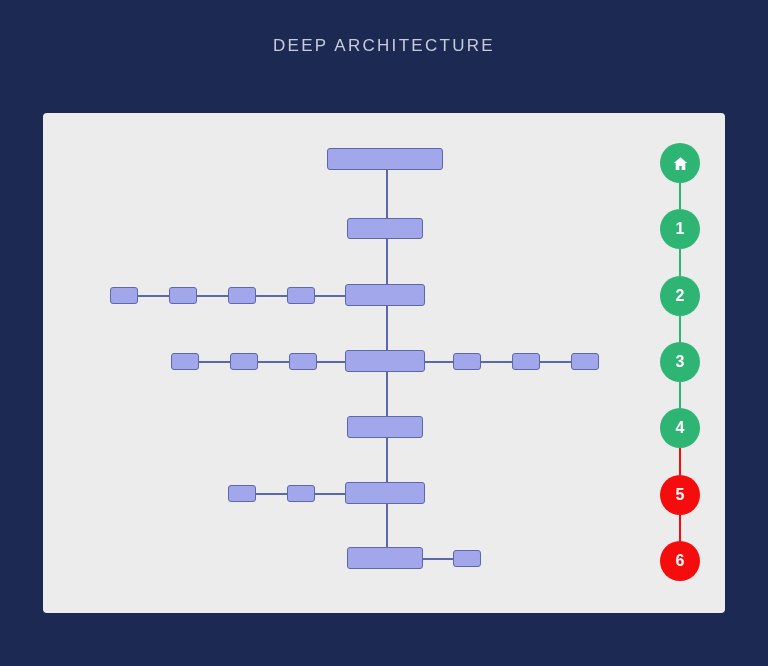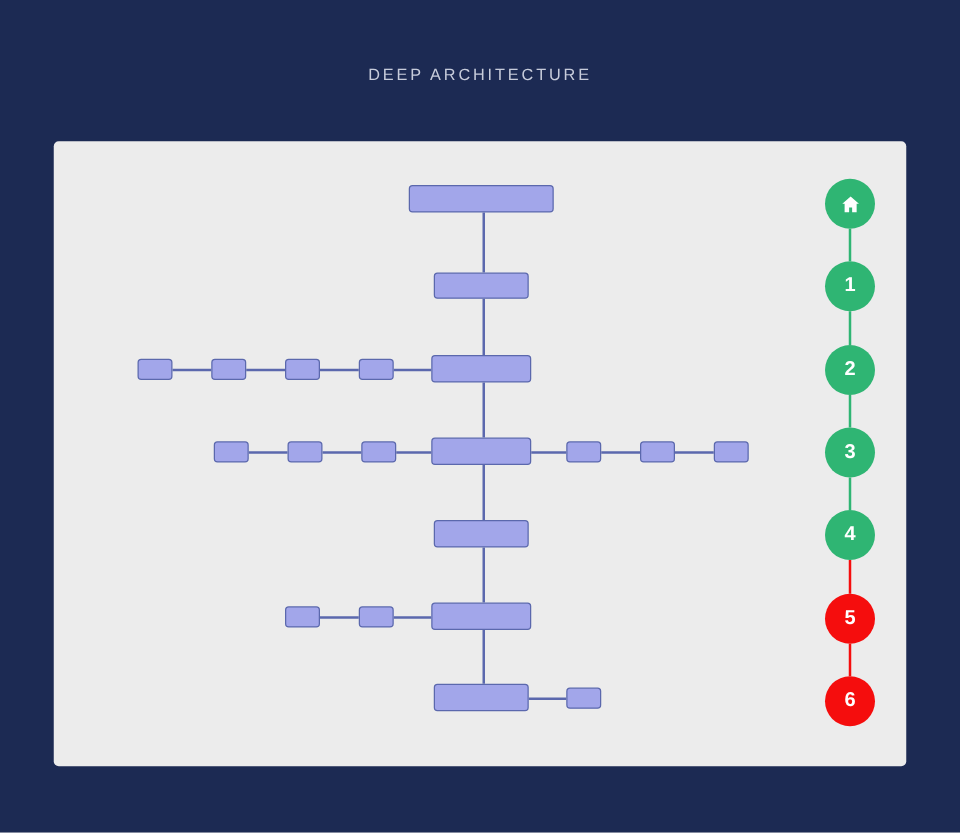--- a/index.html
+++ b/index.html
@@ -9,26 +9,26 @@
   body {
     width: 768px;
     height: 666px;
     background: #1c2a53;
     font-family: "Liberation Sans", sans-serif;
     overflow: hidden;
     position: relative;
   }
   #page-title {
     position: absolute;
-    top: 52px;
+    top: 36px;
     left: 0;
     width: 768px;
     text-align: center;
     color: #c7ccdb;
-    font-size: 13px;
+    font-size: 17px;
     letter-spacing: 2.3px;
     font-weight: 400;
   }
   #canvas-panel {
     position: absolute;
     left: 43px;
     top: 113px;
     width: 682px;
     height: 500px;
     background: #ececec;

